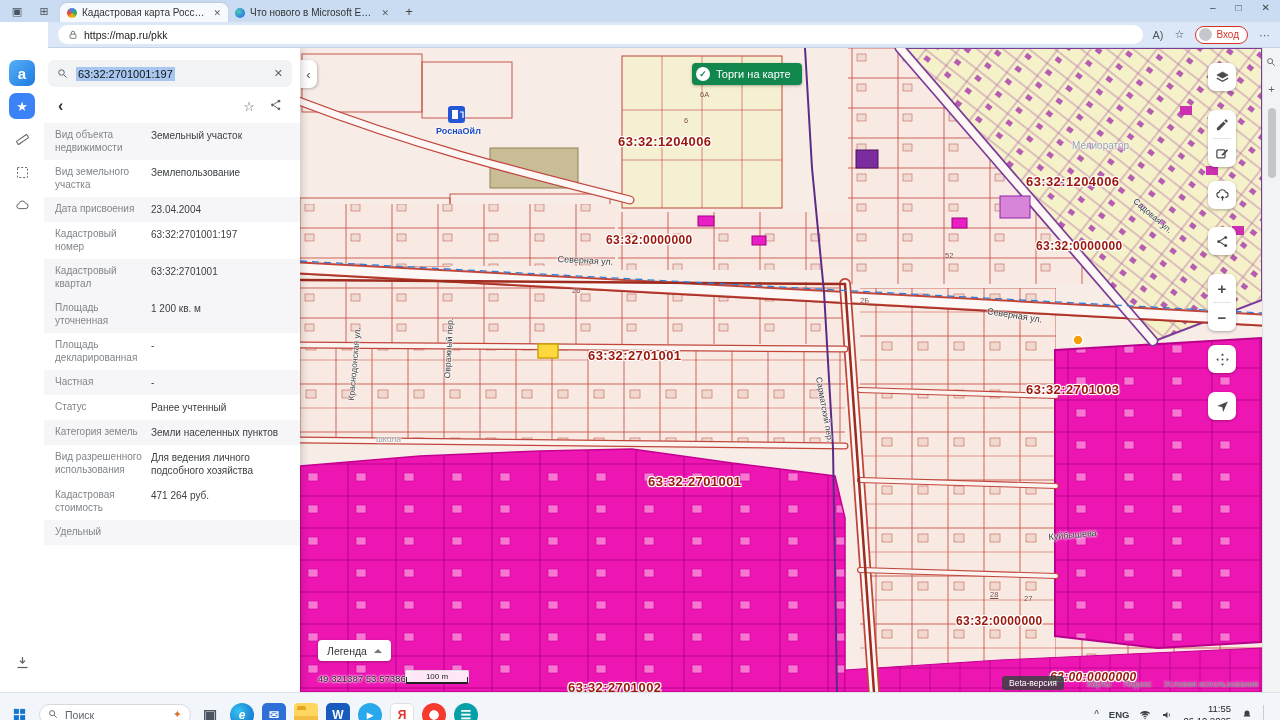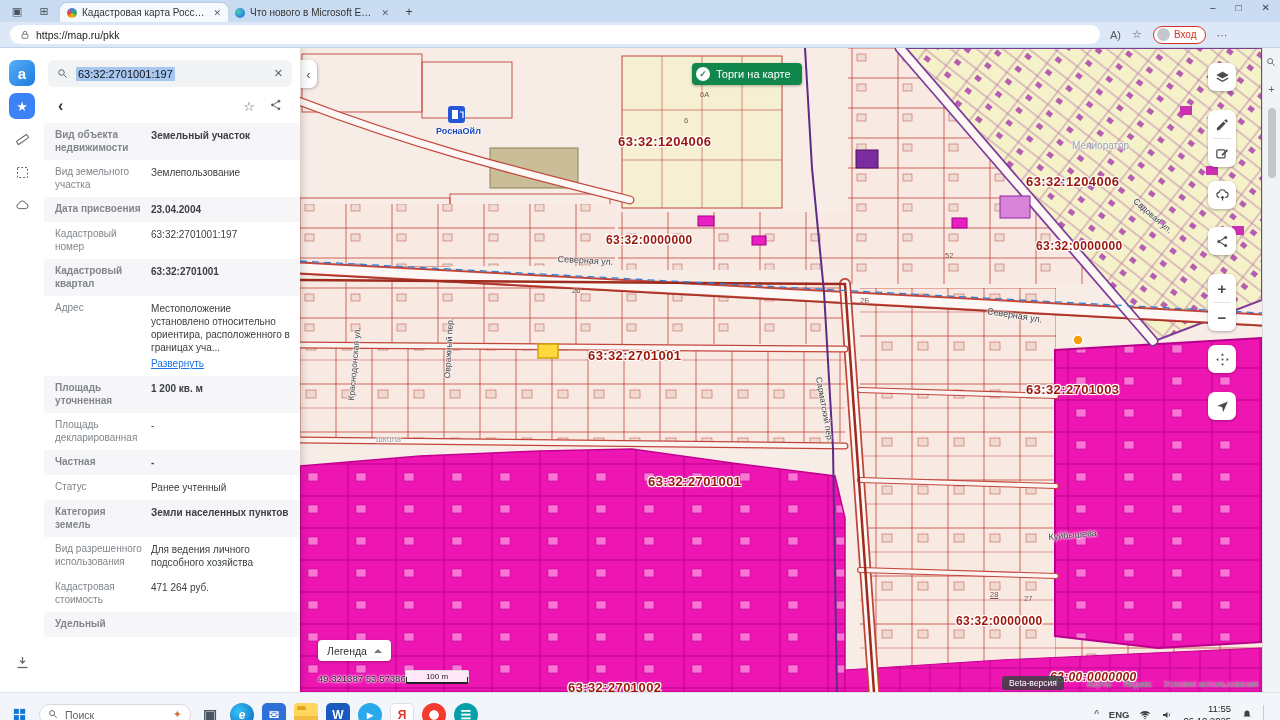--- a/index.html
+++ b/index.html
@@ -15,21 +15,21 @@
   .tab .fav { width:10px; height:10px; border-radius:50%; flex:0 0 10px; }
   .fav-map { background:conic-gradient(#4285f4,#34a853,#fbbc05,#ea4335,#4285f4); }
   .fav-edge { background:radial-gradient(circle at 35% 35%, #49d0b0, #2b7de9 70%); }
   .tab .t-title { white-space:nowrap; overflow:hidden; text-overflow:ellipsis; }
   .tab .t-close { color:#5f6368; font-size:9px; padding-left:2px; }
   .newtab-btn { width:18px; height:18px; margin:0 0 2px 4px; border:none; background:none; color:#444; font-size:13px; }
   .win-controls { position:absolute; right:10px; top:2px; display:flex; gap:20px; font-size:10px; color:#444; }
   .win-controls span { cursor:default; }
 
   
-  .addressbar { height:26px; background:#dce8f7; border-bottom:1px solid #c2d3e8; display:flex; align-items:center; padding:0 10px; gap:10px; }
+  .addressbar { height:26px; background:#dce8f7; border-bottom:1px solid #c2d3e8; display:flex; align-items:center; padding:0 10px; gap:10px;margin-left:48px; }
   .url-pill { flex:1; max-width:1090px; height:19px; background:#fff; border-radius:10px; display:flex; align-items:center; gap:6px; padding:0 10px; }
   .url-pill svg { width:10px; height:10px; stroke:#5f6368; fill:none; }
   .url-text { font-size:10.5px; color:#202124; }
   .abar-right { display:flex; align-items:center; gap:11px; color:#50555c; }
   .abar-ic { font-size:11px; }
   .vhod-pill { display:flex; align-items:center; gap:4px; border:1px solid #d93025; border-radius:10px; height:18px; padding:0 8px 0 3px; color:#d93025; font-size:10px; background:#fff; }
   .vhod-avatar { width:13px; height:13px; border-radius:50%; background:#c4c8cd; }
 
   
   .viewport { position:relative; height:644px; overflow:hidden; background:#eceff3; }
@@ -90,21 +90,21 @@
   .searchbox { margin:12px 8px 0 4px; height:27px; background:#f1f3f4; border-radius:6px; display:flex; align-items:center; padding:0 9px; gap:7px; }
   .searchbox svg { width:12px; height:12px; stroke:#5f6368; fill:none; flex:0 0 12px; }
   .sel-text { background:#a8c7f0; font-size:11px; color:#111; padding:1px 2px; white-space:nowrap; }
   .clear-btn { margin-left:auto; color:#5f6368; font-size:11px; background:none; border:none; }
   .panel-nav { display:flex; align-items:center; height:30px; margin:4px 10px 2px 4px; }
   .back-btn { font-size:16px; color:#333; background:none; border:none; padding:0 10px; font-weight:bold; }
   .panel-nav .spacer { flex:1; }
   .icon-btn { background:none; border:none; color:#5f6368; font-size:13px; padding:0 7px; }
   .icon-btn svg { width:14px; height:14px; fill:#5f6368; stroke:#5f6368; }
   .prow { display:grid; grid-template-columns:88px 1fr; column-gap:8px; padding:6px 10px 6px 11px; }
-  .prow.alt { background:#f6f6f8;font-weight:bold; }
+  .prow.alt { background:#f6f6f8; }
   .plabel { font-size:10px; color:#80868b; line-height:1.25; }
   .pvalue { font-size:10px; color:#3c4043; line-height:1.3; }
   .plink { display:block; color:#1a73e8; text-decoration:underline; margin-top:3px; font-size:10px; }
 
   
   .right-rail { position:absolute; right:0; top:0; width:18px; height:644px; background:#f1f3f4; border-left:1px solid #dadce0;
     display:flex; flex-direction:column; align-items:center; padding-top:8px; gap:12px; z-index:6; }
   .rr-btn { background:none; border:none; color:#5f6368; font-size:11px; width:14px; height:14px; line-height:12px; }
   .rr-btn svg { width:11px; height:11px; stroke:#5f6368; fill:none; }
   .rr-thumb { width:8px; height:70px; background:#c3c7cc; border-radius:4px; }
@@ -437,24 +437,20 @@
               <div class="pvalue">23.04.2004</div>
             </div>
             <div class="prow">
               <div class="plabel">Кадастровый номер</div>
               <div class="pvalue">63:32:2701001:197</div>
             </div>
             <div class="prow alt">
               <div class="plabel">Кадастровый квартал</div>
               <div class="pvalue">63:32:2701001</div>
             </div>
-            <div class="prow">
-              <div class="plabel">Адрес</div>
-              <div class="pvalue">Местоположение установлено относительно ориентира, расположенного в границах уча...<a class="plink" href="#">Развернуть</a></div>
-            </div>
             <div class="prow alt">
               <div class="plabel">Площадь уточненная</div>
               <div class="pvalue">1 200 кв. м</div>
             </div>
             <div class="prow">
               <div class="plabel">Площадь декларированная</div>
               <div class="pvalue">-</div>
             </div>
             <div class="prow alt">
               <div class="plabel">Частная</div>

